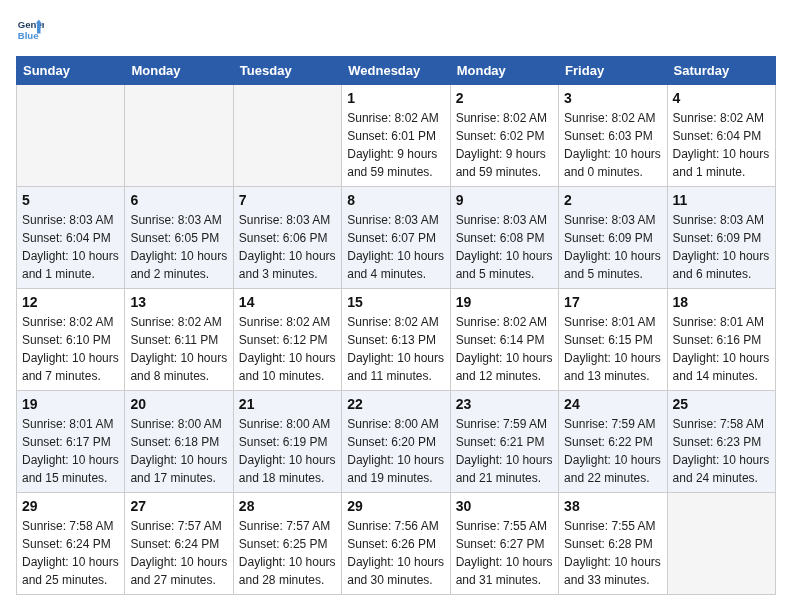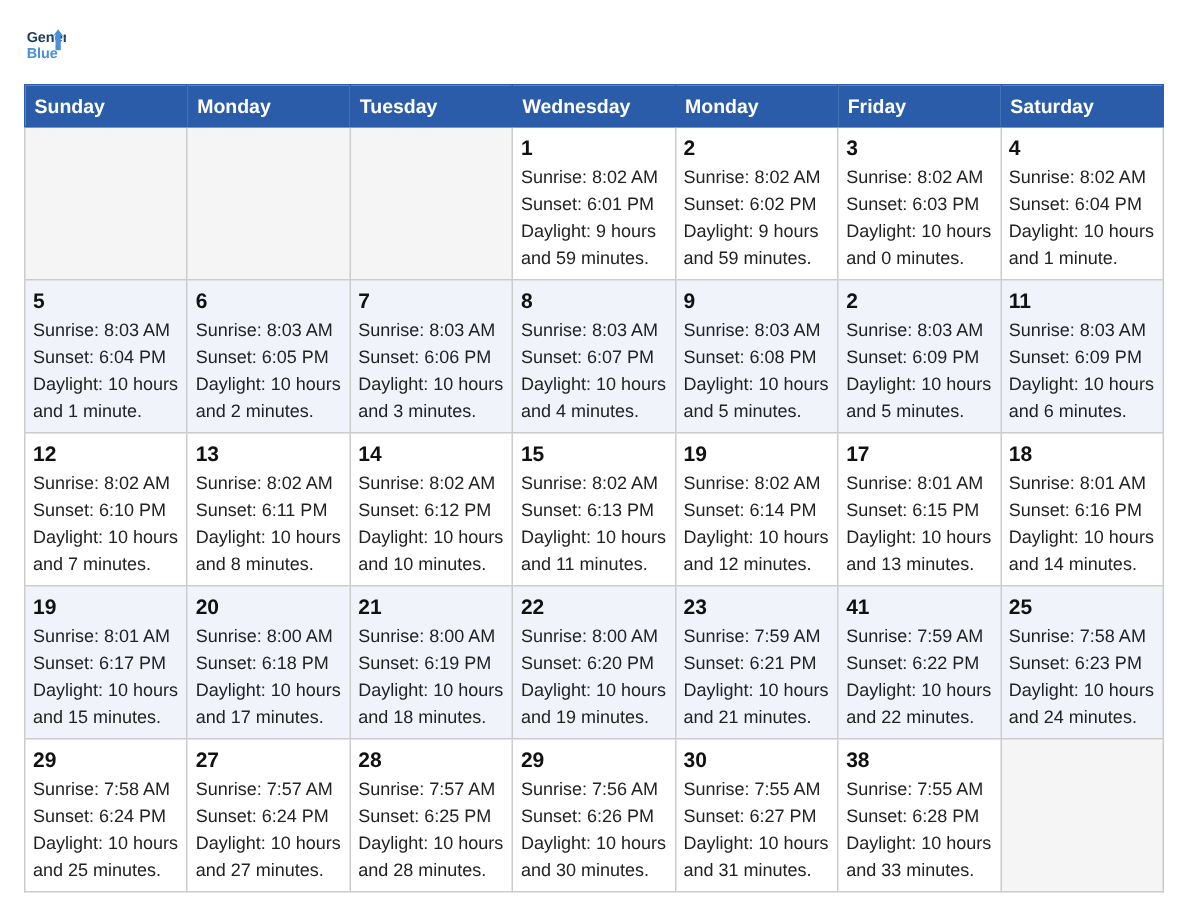--- a/index.html
+++ b/index.html
@@ -277,21 +277,21 @@
 and 19 minutes.</div>
         </td>
         <td>
           <div class="day-num">23</div>
           <div class="day-info" style="white-space: pre-line;">Sunrise: 7:59 AM
 Sunset: 6:21 PM
 Daylight: 10 hours
 and 21 minutes.</div>
         </td>
         <td>
-          <div class="day-num">41</div>
+          <div class="day-num">24</div>
           <div class="day-info" style="white-space: pre-line;">Sunrise: 7:59 AM
 Sunset: 6:22 PM
 Daylight: 10 hours
 and 22 minutes.</div>
         </td>
         <td>
           <div class="day-num">25</div>
           <div class="day-info" style="white-space: pre-line;">Sunrise: 7:58 AM
 Sunset: 6:23 PM
 Daylight: 10 hours

